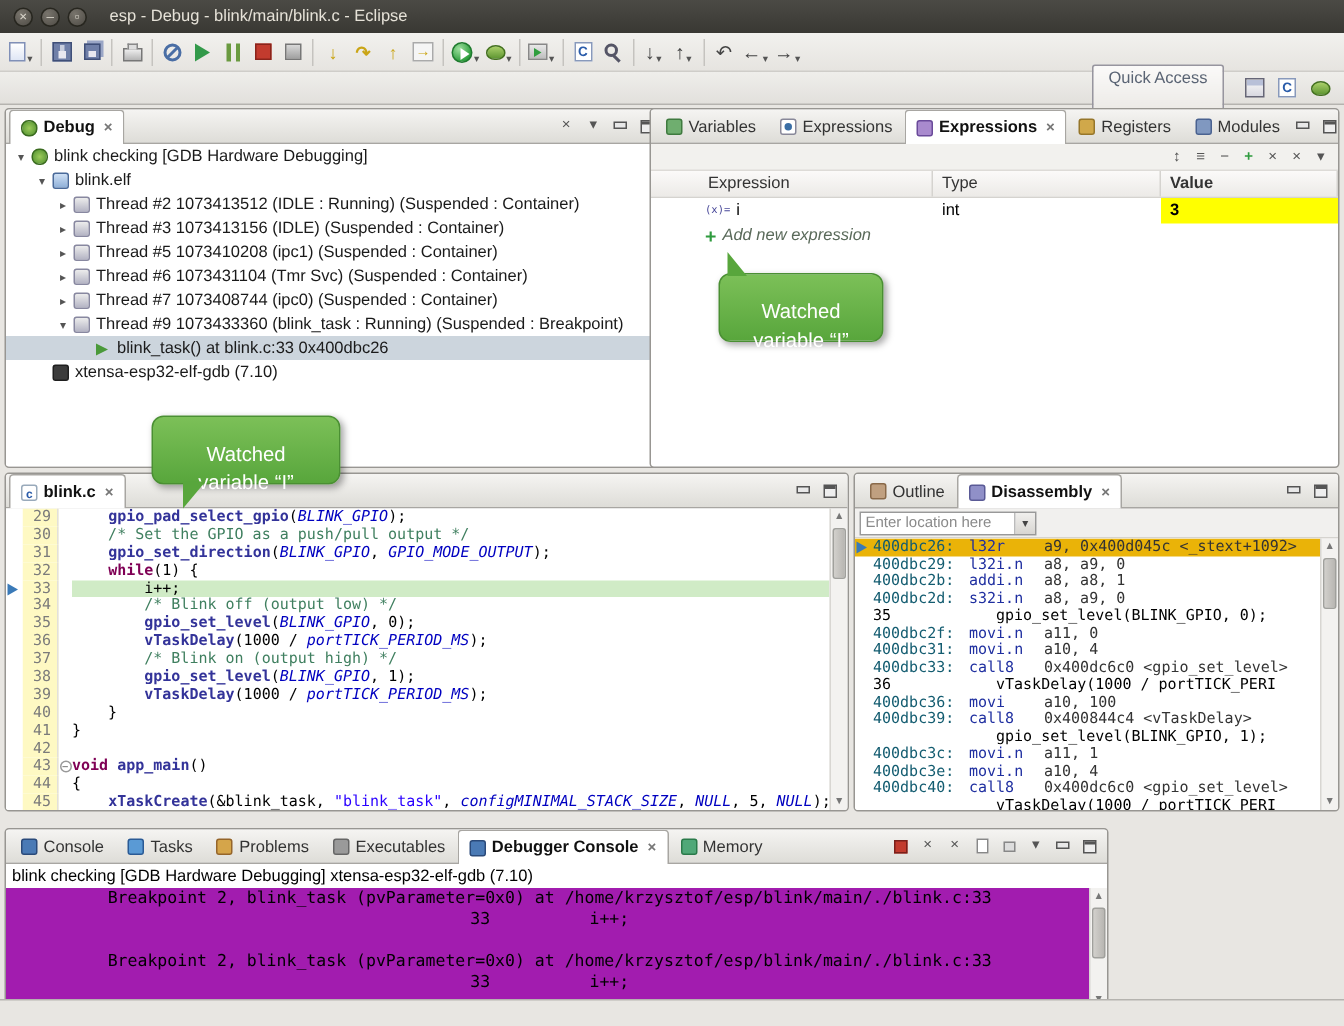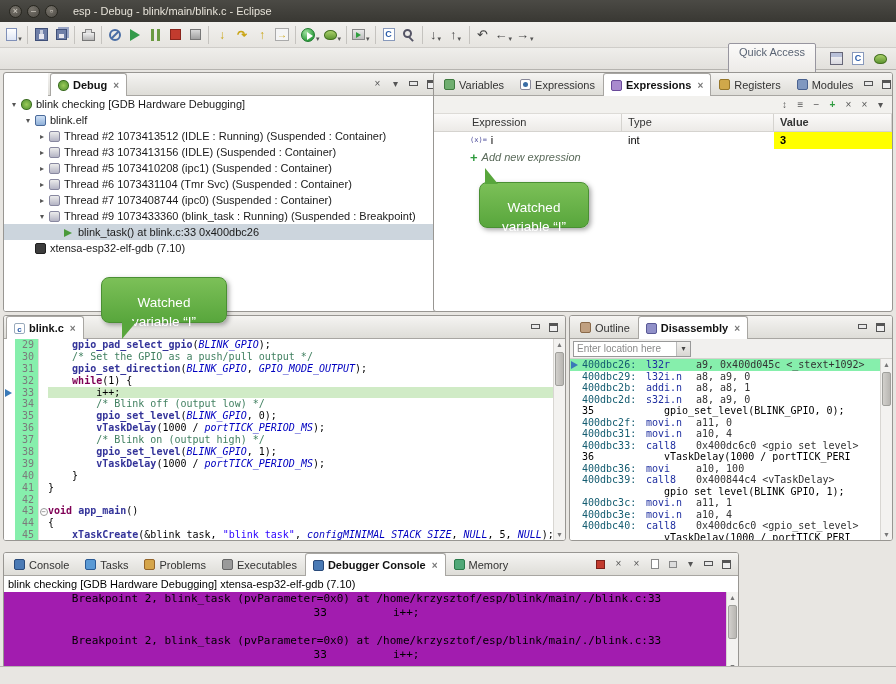--- a/index.html
+++ b/index.html
@@ -82,21 +82,21 @@
   .icon-disassembly{background:#9090c8;border:1px solid #5a5a96;}
   .icon-console{background:#4a7ab5;border:1px solid #2a4a7a;}
   .icon-tasks{background:#5a9ad5;border:1px solid #2a5a95;}
   .icon-problems{background:#d5a54a;border:1px solid #95652a;}
   .icon-executables{background:#9a9a9a;border:1px solid #666;}
   .icon-debugger-console{background:#4a7ab5;border:1px solid #2a4a7a;}
   .icon-memory{background:#50a878;border:1px solid #2a7a4a;}
   .icon-c-file{background:#fff;border:1px solid #99aabb;color:#2a5caa;font-weight:bold;}
 
   
-  #debug-panel{left:3px;top:72px;width:441px;height:240px;padding-left:44px;}
+  #debug-panel{left:3px;top:72px;width:441px;height:240px;}
   .tree{position:absolute;left:0;top:23px;right:0;bottom:0;background:#fff;overflow:hidden;}
   .trow{height:16px;display:flex;align-items:center;white-space:nowrap;overflow:hidden;font-size:11px;color:#1a1a1a;}
   .trow.selected{background:#ccd5dd;}
   .twisty{width:12px;text-align:center;font-size:8px;color:#555;flex:none;}
   .nicon{width:11px;height:11px;border-radius:2px;margin:0 4px 0 1px;flex:none;}
   .icon-debug-target{background:radial-gradient(#9ccb5a,#4f8f2f);border:1px solid #3a6b1f;border-radius:45%;}
   .icon-program{background:linear-gradient(#cfe0f5,#8fb0d8);border:1px solid #4a6a9a;}
   .icon-thread{background:linear-gradient(#ececec,#b4b4c4);border:1px solid #8888a0;}
   .icon-stack-frame{position:relative;background:none;border:none;}
   .icon-stack-frame::after{content:"";position:absolute;left:1px;top:2px;border-left:8px solid #4a9a3a;border-top:4px solid transparent;border-bottom:4px solid transparent;}
@@ -118,40 +118,40 @@
   .hl-yellow{background:#ffff00;padding-left:6px;}
   .plus{color:#2f9b3f;font-weight:bold;font-size:13px;flex:none;}
   .add-label{color:#5a6a5a;font-style:italic;}
 
   
   #editor-panel{left:3px;top:315px;width:563px;height:226px;}
   .editor-body{position:absolute;left:0;top:23px;right:12px;bottom:0;background:#fff;overflow:hidden;}
   .eline{display:flex;height:11.9px;line-height:11.9px;font-family:"DejaVu Sans Mono",monospace;font-size:10px;}
   .emark{width:11px;flex:none;position:relative;background:#fff;}
   .iparrow{position:absolute;left:1px;top:2px;width:0;height:0;border-left:7px solid #3a7ab8;border-top:4px solid transparent;border-bottom:4px solid transparent;}
-  .enum{width:24px;flex:none;text-align:right;padding-right:4px;color:#7b7b7b;background:#86efac;border-right:1px solid #e2e0dc;}
+  .enum{width:24px;flex:none;text-align:right;padding-right:4px;color:#7b7b7b;background:#fef9c3;border-right:1px solid #e2e0dc;}
   .efold{width:9px;flex:none;text-align:center;}
   .foldm{display:inline-block;width:8px;height:8px;border:1px solid #999;border-radius:50%;font-size:7px;line-height:6px;color:#666;margin-top:1px;background:#fff;}
   .ecode{flex:1;white-space:pre;overflow:hidden;}
   .ecode.curline{background:#d0ebc6;}
   .tk-p{color:#000;}
   .tk-c{color:#3f7f5f;}
   .tk-k{color:#7f0055;font-weight:bold;}
   .tk-f{color:#333399;font-weight:bold;}
   .tk-m{color:#0000c0;font-style:italic;}
   .tk-s{color:#2a00ff;}
 
   
   #disasm-panel{left:569px;top:315px;width:324px;height:226px;}
   .loc-bar{height:20px;background:#f1f0ee;border-bottom:1px solid #d5d3cf;display:flex;align-items:center;padding:0 3px;}
   .loc-combo{width:118px;height:16px;border:1px solid #999;background:#fff;display:flex;align-items:center;font-size:10px;color:#8a8a8a;padding-left:3px;}
   .loc-dd{margin-left:auto;width:14px;height:14px;background:linear-gradient(#f0efed,#d8d6d2);border-left:1px solid #bbb;text-align:center;font-size:8px;color:#444;line-height:14px;}
   .disasm-body{position:absolute;left:0;top:43px;right:12px;bottom:0;background:#fff;overflow:hidden;font-family:"DejaVu Sans Mono",monospace;font-size:10px;}
   .dline{display:flex;height:11.5px;line-height:11.5px;white-space:pre;}
-  .dline.hl{background:#86efac;}
+  .dline.hl{background:#eab308;}
   .dmark{width:12px;flex:none;position:relative;}
   .dmark .iparrow{top:1.5px;}
   .daddr{width:64px;flex:none;color:#135c70;}
   .dmn{width:50px;flex:none;color:#1f2fa0;}
   .dops{flex:1;color:#333;overflow:hidden;}
   .dnum{width:64px;flex:none;color:#000;}
   .dsrc{flex:1;padding-left:18px;color:#000;overflow:hidden;}
 
   
   #console-panel{left:3px;top:552px;width:736px;height:121px;}

